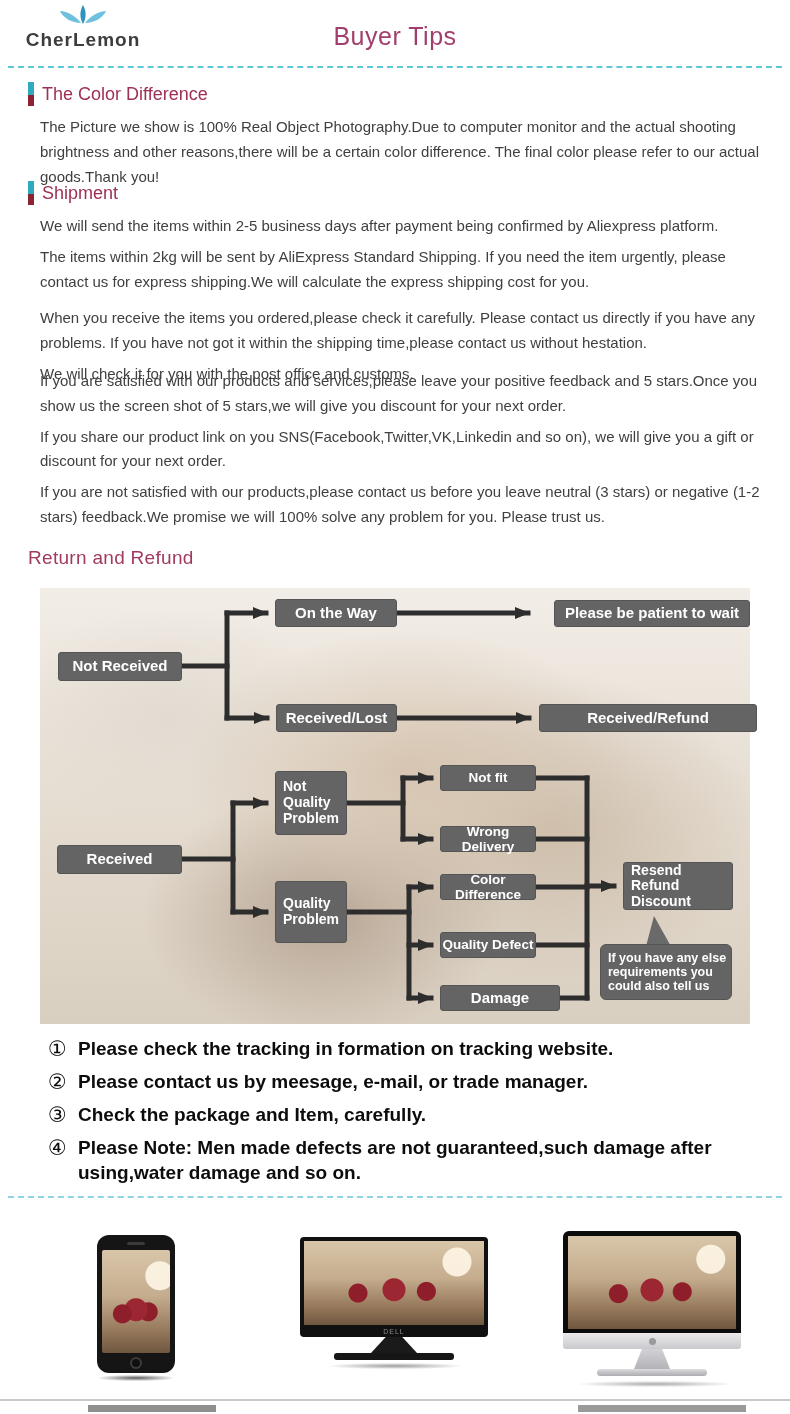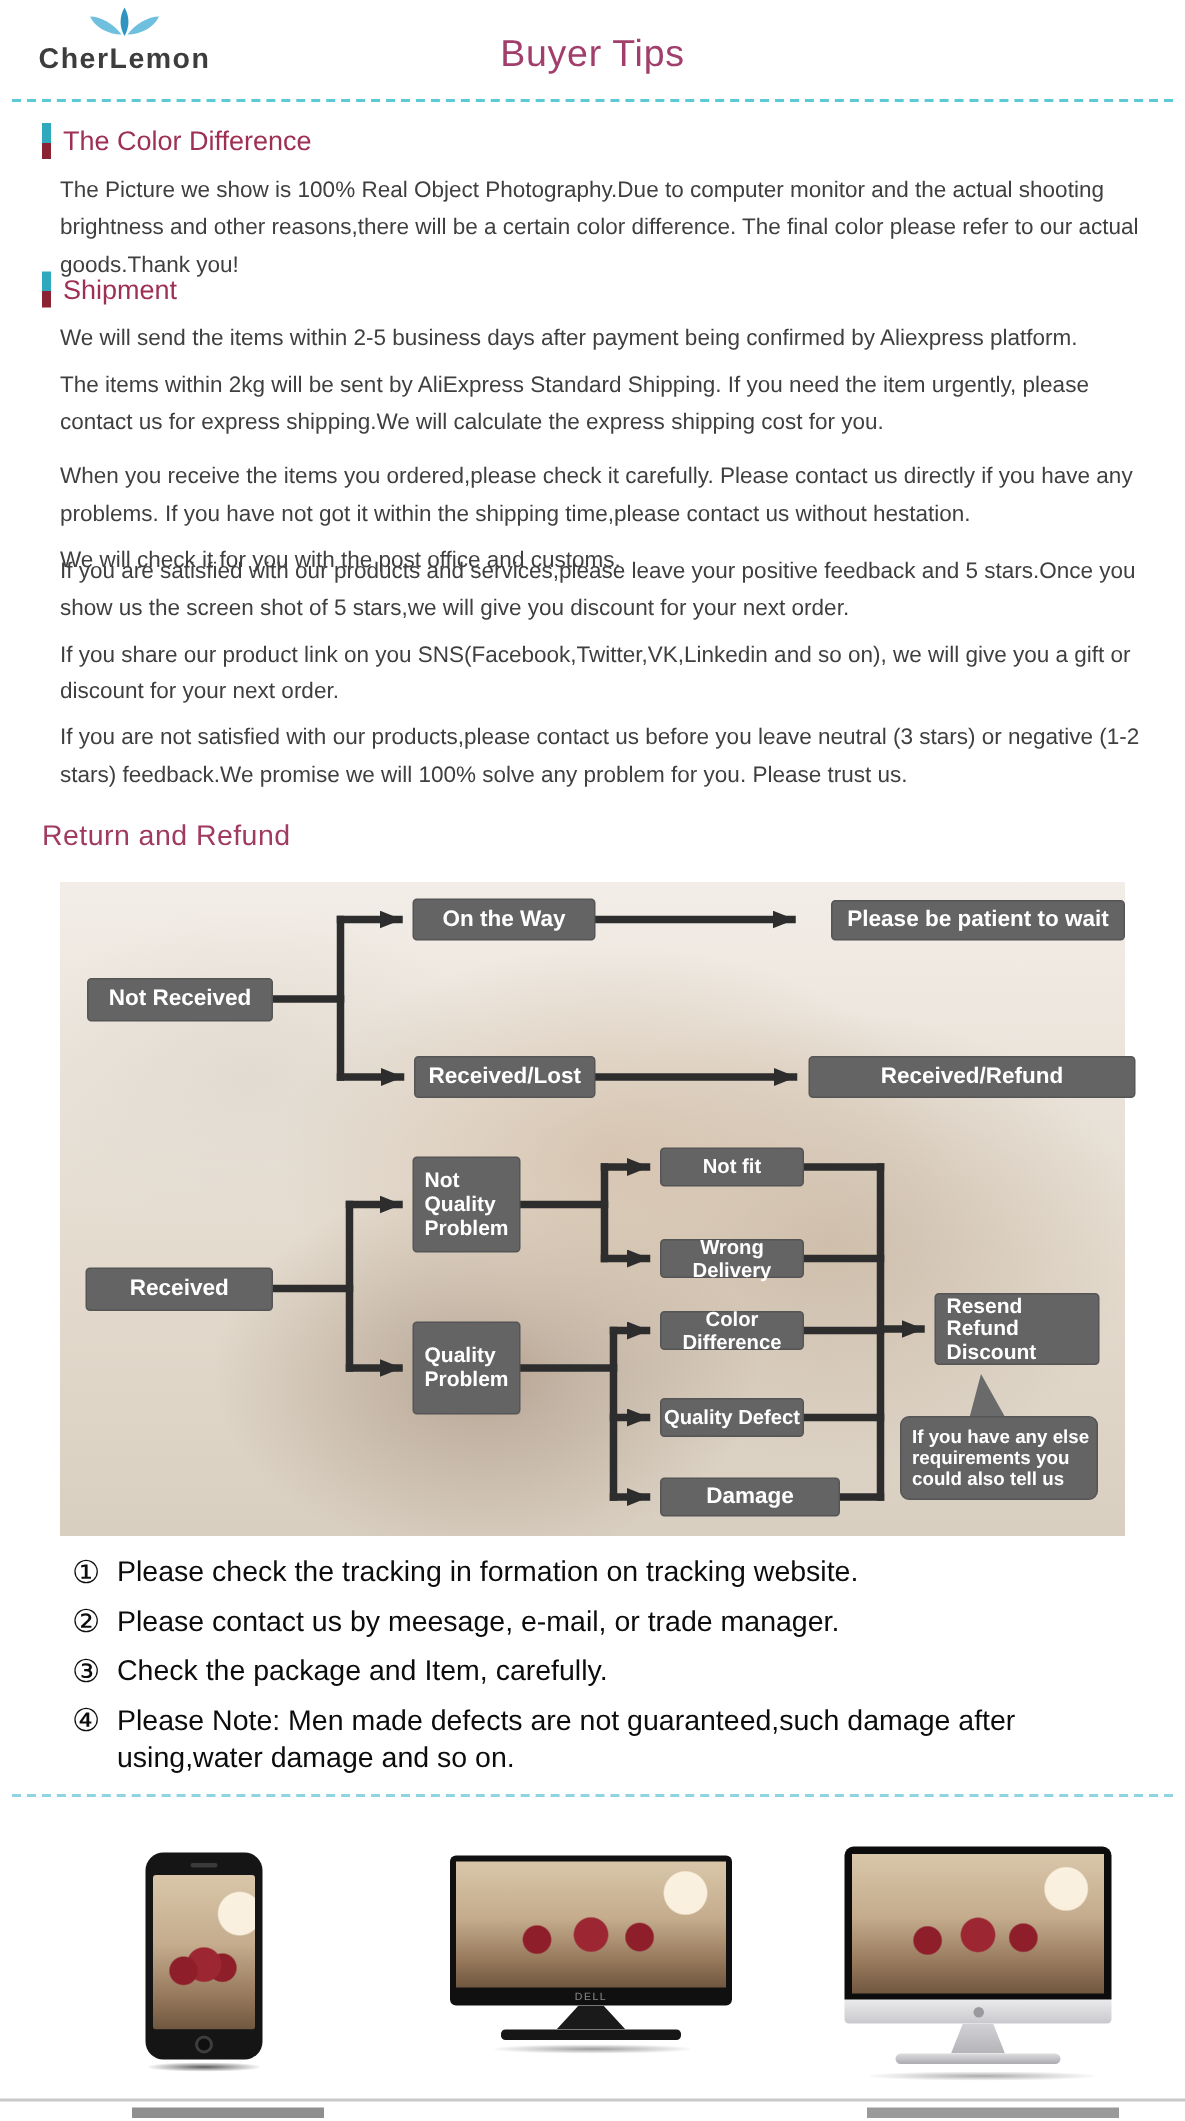--- a/index.html
+++ b/index.html
@@ -61,21 +61,21 @@
   .n-colordiff   { left:400px; top:286px; width:96px;  height:26px; }
   .n-qdefect     { left:400px; top:344px; width:96px;  height:26px; }
   .n-damage      { left:400px; top:397px; width:120px;  height:26px; }
   .n-resend      { left:583px; top:274px; width:110px; height:48px; font-size:14px; }
   .n-bubble      { left:560px; top:356px; width:132px; height:56px; border-radius:6px; }
 
   
   .tips { position:absolute; left:48px; top:1036px; right:36px; }
   .tip { display:flex; align-items:flex-start; margin-bottom:8px; color:#0c0c0c; }
   .tip-num { flex:0 0 30px; font-size:21px; line-height:25px; font-weight:normal; }
-  .tip-text { flex:1; font-size:19px; font-weight:normal; line-height:25px; }
+  .tip-text { flex:1; font-size:19px; font-weight:bold; line-height:25px; }
 
   
   .devices { position:absolute; left:0; top:1225px; width:790px; height:175px; }
   .scene { background:
       radial-gradient(circle at 30% 62%, #8e1f2a 0 9px, rgba(0,0,0,0) 10px),
       radial-gradient(circle at 50% 58%, #9c2733 0 11px, rgba(0,0,0,0) 12px),
       radial-gradient(circle at 68% 60%, #8e1f2a 0 9px, rgba(0,0,0,0) 10px),
       radial-gradient(circle at 85% 25%, rgba(255,246,230,0.9) 0 14px, rgba(0,0,0,0) 15px),
       linear-gradient(180deg,#d9c6a9 0%,#c4ac8d 45%,#97795c 78%,#6f573f 100%); }
   .phone { position:absolute; left:97px; top:10px; width:78px; height:138px; background:#151515; border-radius:12px; }

